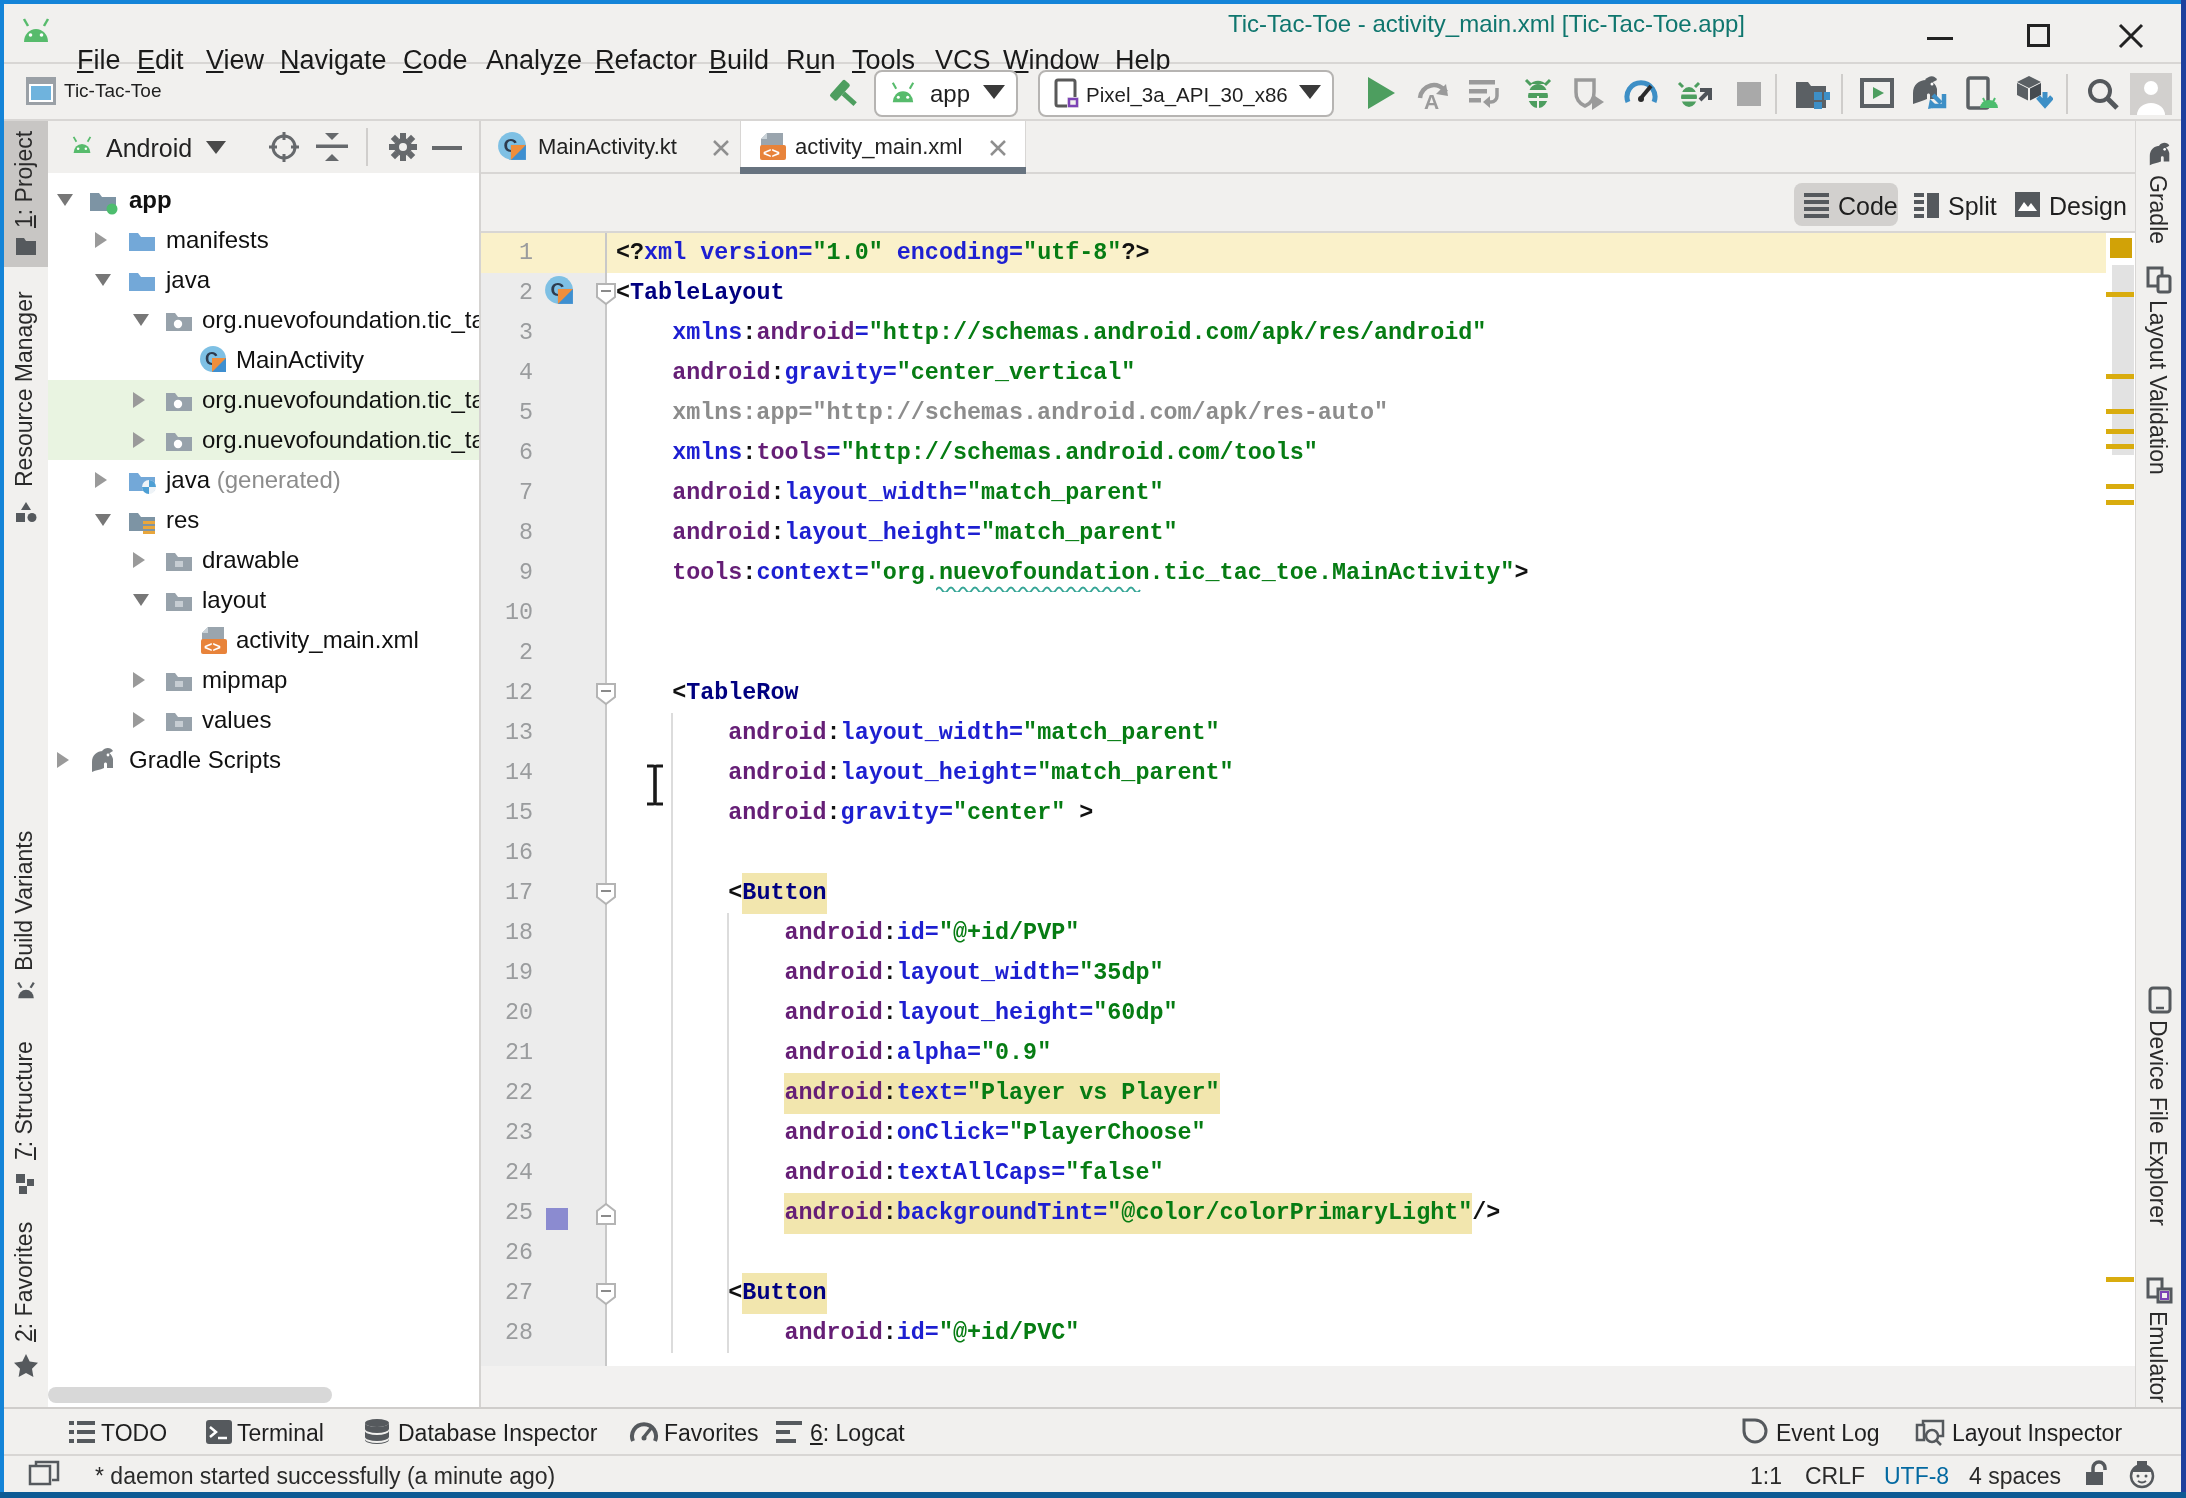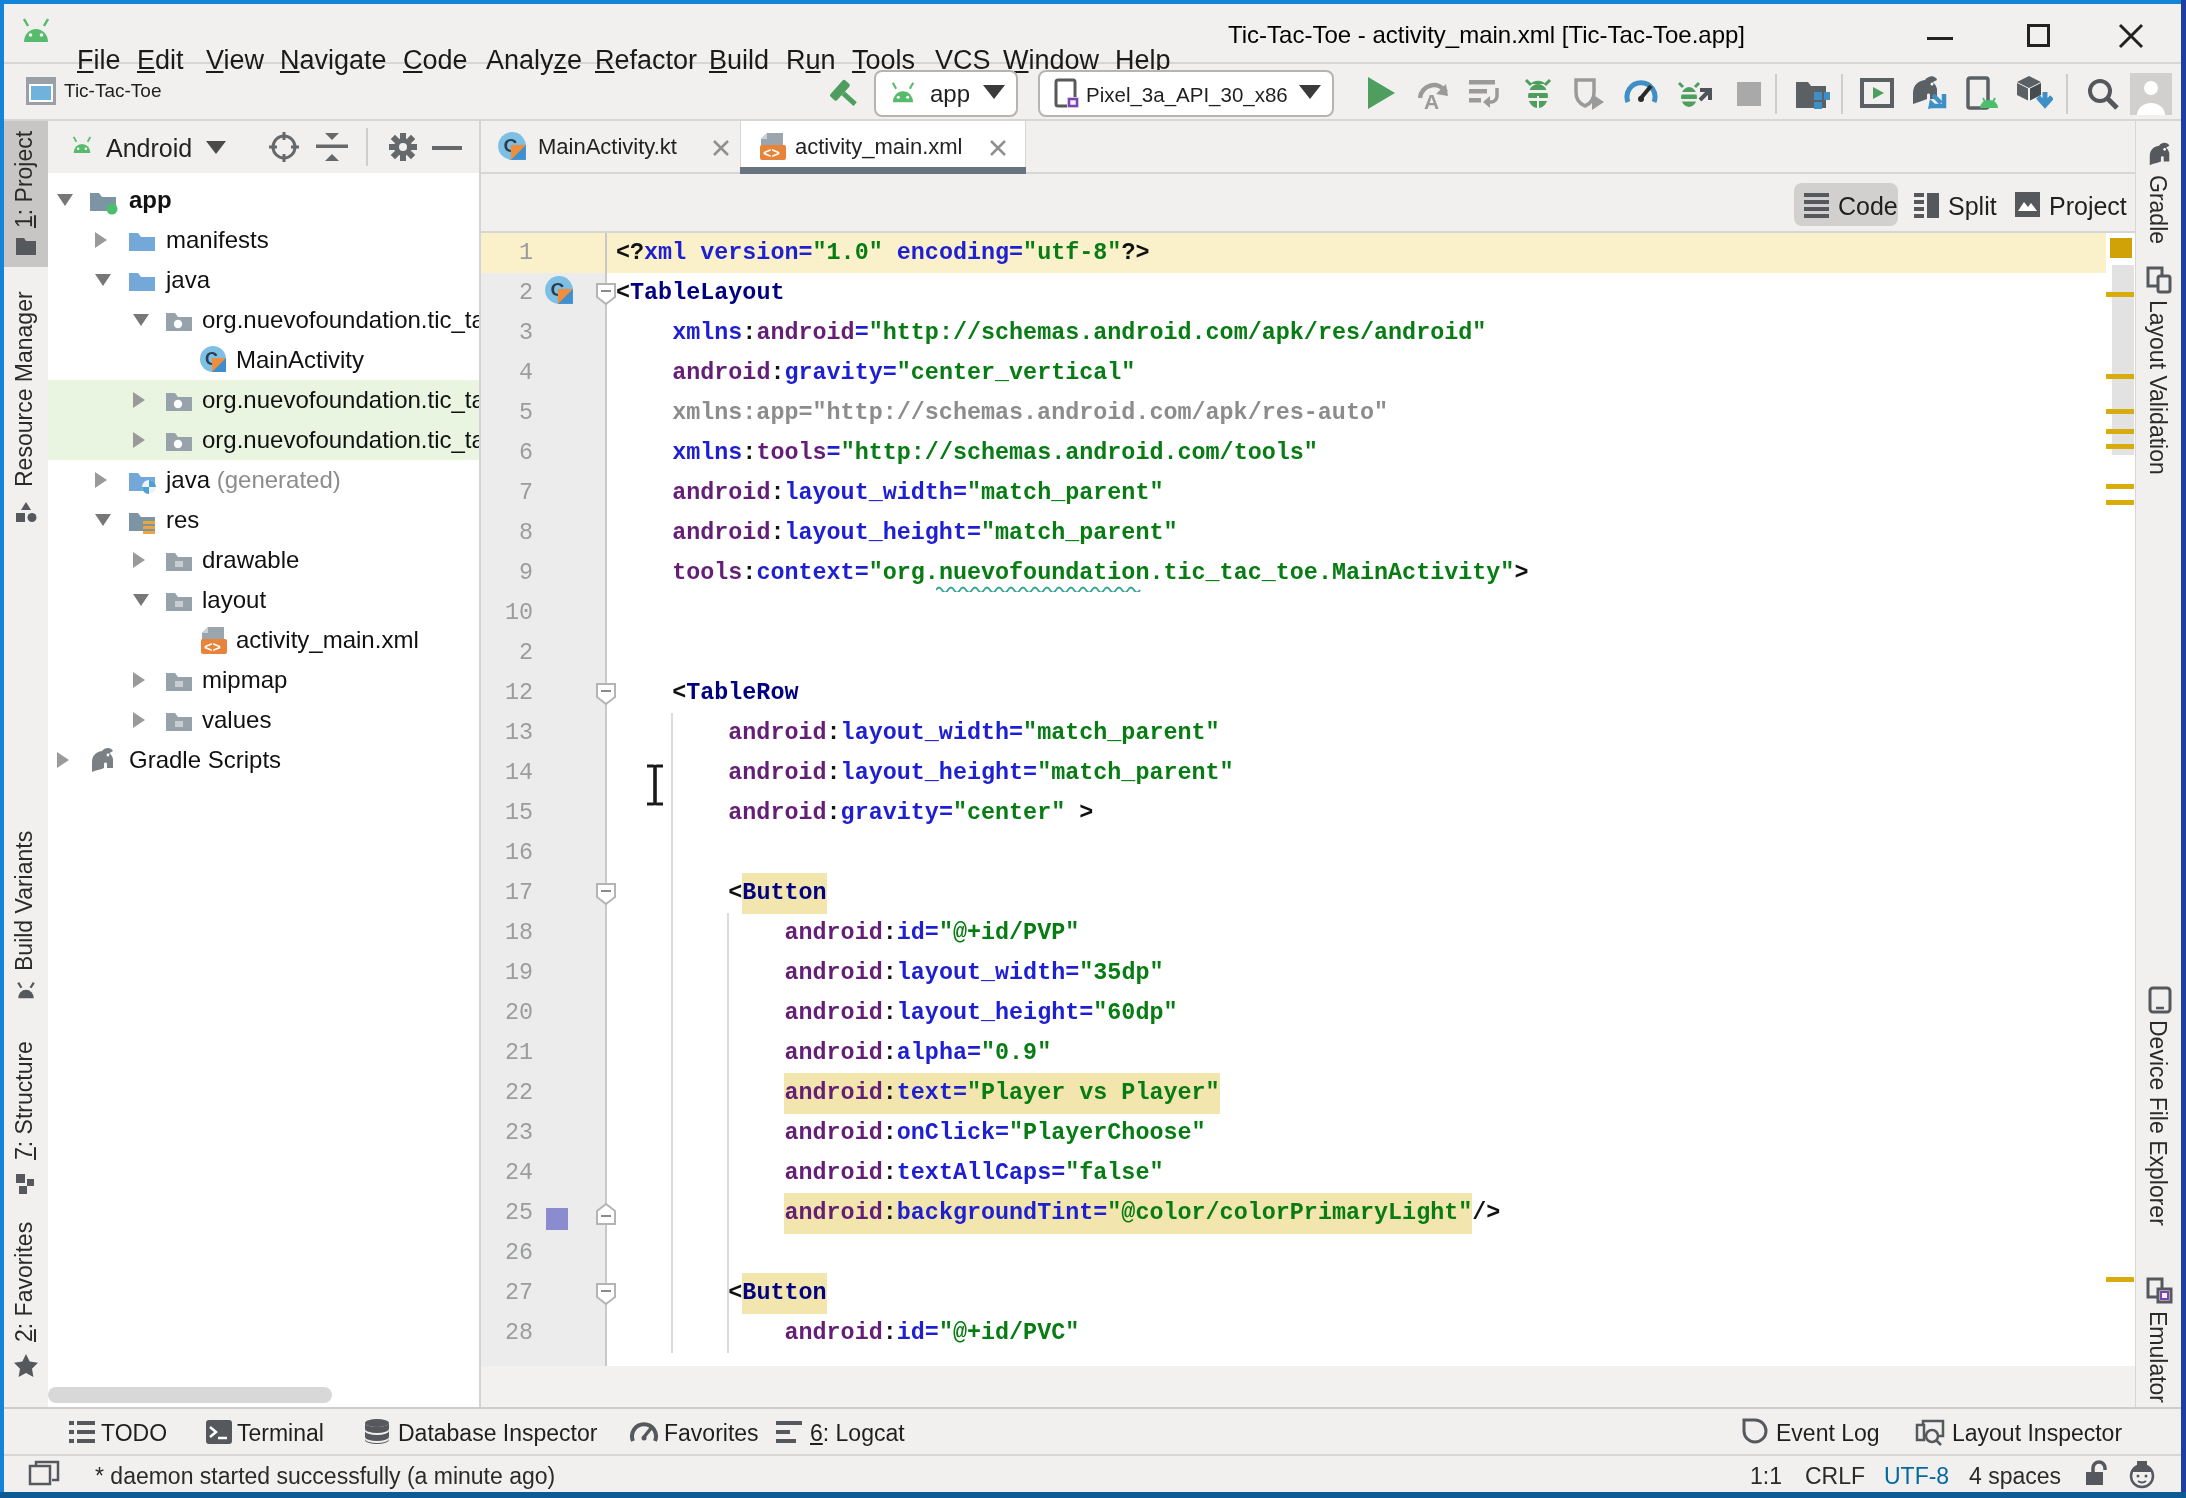--- a/index.html
+++ b/index.html
@@ -109,21 +109,21 @@
 <div class="menuitem" style="left:280px"><span class="u">N</span>avigate</div>
 <div class="menuitem" style="left:403px"><span class="u">C</span>ode</div>
 <div class="menuitem" style="left:486px">Analy<span class="u">z</span>e</div>
 <div class="menuitem" style="left:595px"><span class="u">R</span>efactor</div>
 <div class="menuitem" style="left:709px"><span class="u">B</span>uild</div>
 <div class="menuitem" style="left:786px">R<span class="u">u</span>n</div>
 <div class="menuitem" style="left:852px"><span class="u">T</span>ools</div>
 <div class="menuitem" style="left:935px">VC<span class="u">S</span></div>
 <div class="menuitem" style="left:1003px"><span class="u">W</span>indow</div>
 <div class="menuitem" style="left:1115px"><span class="u">H</span>elp</div>
-<div class="abs" style="left:1228px;top:21px;font-size:24px;color:#000000">Tic-Tac-Toe - activity_main.xml [Tic-Tac-Toe.app]</div>
+<div class="abs" style="left:1228px;top:10px;font-size:24px;color:#0f766e">Tic-Tac-Toe - activity_main.xml [Tic-Tac-Toe.app]</div>
 <div class="abs" style="left:1927px;top:37px;width:26px;height:3px;background:#222"></div>
 <div class="abs" style="left:2027px;top:24px;width:23px;height:23px;border:3px solid #222"></div>
 <svg class="abs" style="left:2117px;top:22px" width="28" height="28" viewBox="0 0 28 28">
   <path d="M3 3 L25 25 M25 3 L3 25" stroke="#222" stroke-width="3"></path>
 </svg>
 </div>
 
 <div id="toolbar-items">
 <svg class="abs" style="left:25px;top:76px" width="32" height="30" viewBox="0 0 32 30">
   <rect x="1" y="1" width="30" height="28" fill="#9aa0a6"></rect>
@@ -520,21 +520,21 @@
         <rect x="1" y="16" width="10" height="4"></rect>
         <rect x="1" y="23" width="10" height="4"></rect>
         <rect x="14" y="2" width="12" height="25"></rect>
       </g>
 </svg>
 <div class="abs" style="left:1948px;top:192px;font-size:25px;color:#1f1f1f">Split</div>
 <svg class="abs" style="left:2014px;top:191px" width="27" height="27" viewBox="0 0 27 27">
   <rect x="1" y="1" width="25" height="25" fill="#55595d"></rect>
   <path d="M4 20 l6 -9 4 5 3 -4 6 8 z" fill="#fff"></path>
 </svg>
-<div class="abs" style="left:2049px;top:192px;font-size:25px;color:#1f1f1f">Project</div>
+<div class="abs" style="left:2049px;top:192px;font-size:25px;color:#1f1f1f">Design</div>
 </div>
 
 <div id="editor-items">
 
 <div class="guide" style="left:671px;top:713px;height:640px"></div>
 <div class="guide" style="left:727px;top:913px;height:440px"></div>
 
 <div class="ln" style="top:233px">1</div>
 <div class="ln" style="top:273px">2</div>
 <div class="ln" style="top:313px">3</div>

